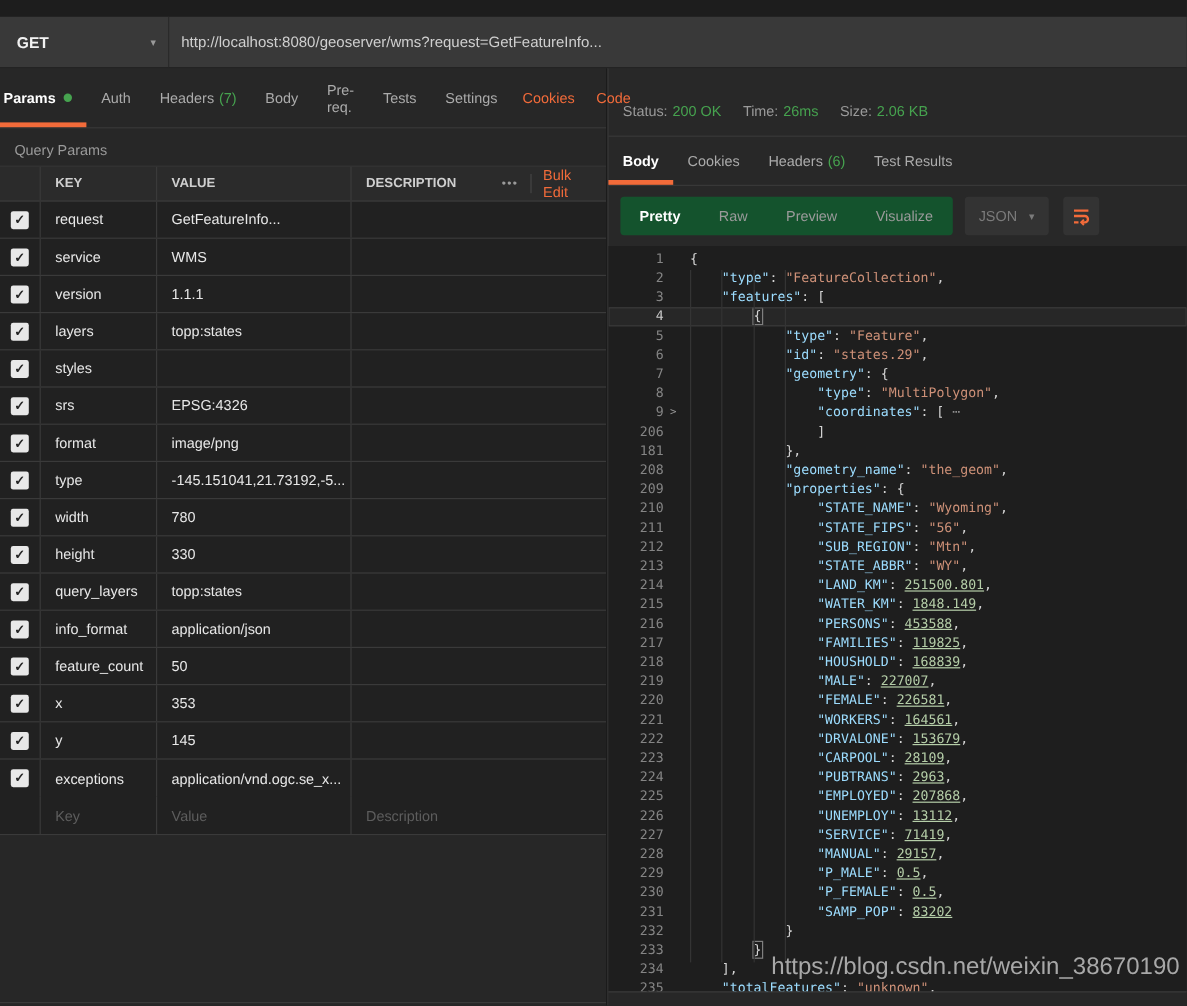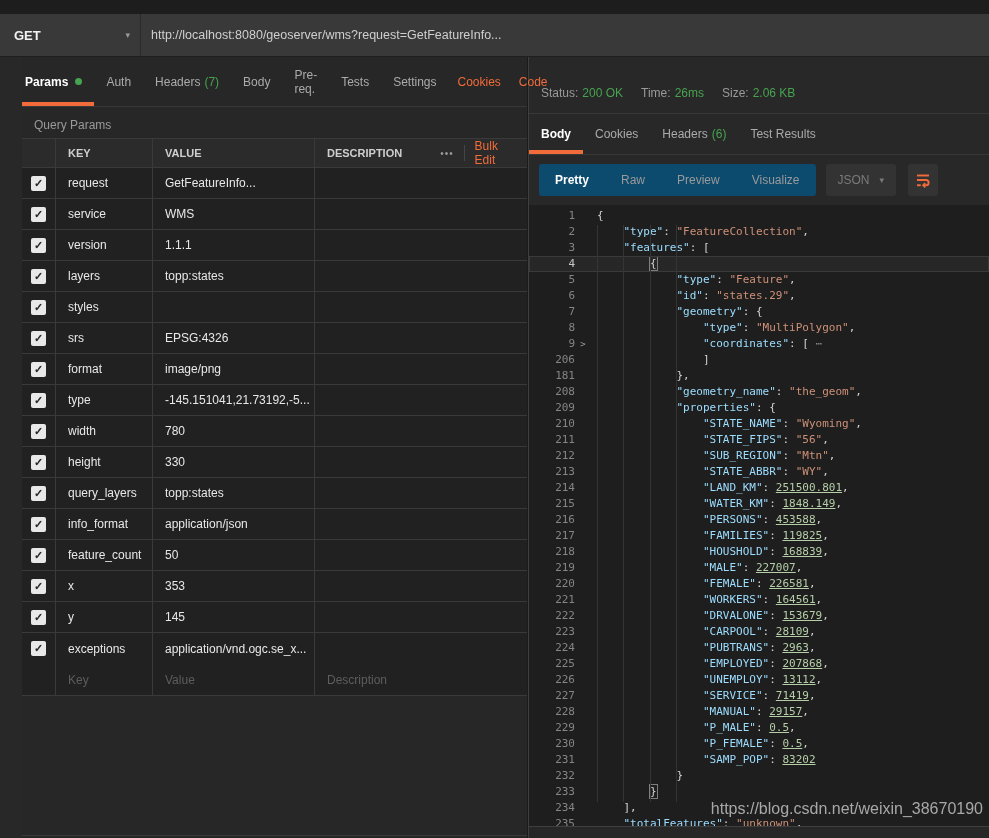--- a/index.html
+++ b/index.html
@@ -8,21 +8,21 @@
 
   
   .top-strip { height:14px; background:#1d1d1d; }
   .url-bar { height:43px; background:#393939; display:flex; align-items:stretch; border-bottom:1px solid #1f1f1f; }
   .method-box { width:141px; display:flex; align-items:center; padding:0 10px 0 14px; border-right:1px solid #2a2a2a; cursor:pointer; }
   .method-label { font-size:13px; font-weight:bold; color:#f2f2f2; flex:1; }
   .chev { color:#9a9a9a; font-size:9px; }
   .url-text { flex:1; display:flex; align-items:center; padding-left:10px; font-size:12.5px; color:#cfcfcf; }
 
   
-  .main { display:flex; height:781px;padding-left:22px; }
+  .main { display:flex; height:781px; }
   .left-panel { width:506px; position:relative; border-right:1px solid #1b1b1b; background:#272727; }
   .right-panel { flex:1; display:flex; flex-direction:column; border-left:1px solid #3f3f3f; background:#282828; }
 
   
   .req-tabs { height:50px; display:flex; align-items:center; font-size:12px; border-bottom:1px solid #383838; padding-right:4px; }
   .req-tab { position:relative; height:100%; display:flex; align-items:center; padding:0 12px; color:#ababab; cursor:pointer; }
   .req-tab:first-child { padding-left:3px; }
   .req-tab.active { color:#fff; font-weight:bold; }
   .req-tab .underline { position:absolute; left:0; right:0; bottom:0; height:4px; background:var(--accent,#f26b3a); }
   .green-dot { width:7px; height:7px; border-radius:50%; background:var(--green,#46a34f); margin-left:7px; }
@@ -58,21 +58,21 @@
   .status-value { color:var(--green,#46a34f); margin-left:4px; }
 
   
   .resp-tabs { height:41px; display:flex; align-items:center; font-size:12px; border-bottom:1px solid #383838; }
   .resp-tab { position:relative; height:100%; display:flex; align-items:center; padding:0 12px; color:#ababab; cursor:pointer; }
   .resp-tab.active { color:#fff; font-weight:bold; }
   .resp-tab .underline { position:absolute; left:0; right:0; bottom:0; height:4px; background:var(--accent,#f26b3a); }
 
   
   .view-bar { height:50px; display:flex; align-items:center; padding-left:10px; font-size:12px; }
-  .pill-group { background:#0c4a6e; border-radius:3px; height:32px; display:flex; align-items:center; }
+  .pill-group { background:#14532d; border-radius:3px; height:32px; display:flex; align-items:center; }
   .view-tab { padding:0 16px; color:#9a9a9a; cursor:pointer; height:100%; display:flex; align-items:center; }
   .view-tab.active { color:#fff; font-weight:bold; }
   .fmt-select { background:#333; border-radius:3px; height:32px; display:flex; align-items:center; margin-left:10px; padding:0 12px; color:#7b7b7b; cursor:pointer; }
   .fmt-select .chev { margin-left:10px; color:#7b7b7b; }
   .wrap-btn { background:#333; border-radius:3px; height:32px; width:30px; margin-left:12px; display:flex; align-items:center; justify-content:center; cursor:pointer; }
 
   
   .code-area { flex:1; background:#1e1e1e; position:relative; padding-top:3px; overflow:hidden;
                font-family:"DejaVu Sans Mono", monospace; font-size:11px; }
   .guides { position:absolute; top:20px; bottom:24px; left:0; right:0; pointer-events:none; }
@@ -82,21 +82,21 @@
   .ln { width:46px; text-align:right; color:#858585; flex:none; }
   .code-line.cur .ln { color:#c8c8c8; }
   .fold-col { width:16px; text-align:center; color:#9a9a9a; font-size:9px; flex:none; cursor:pointer; }
   .code-text { margin-left:6px; }
   .tk-k { color:var(--json_key,#9cdcfe); }
   .tk-s { color:var(--json_str,#ce9178); }
   .tk-num { color:var(--json_num,#b5cea8);text-decoration:underline; }
   .tk-p { color:#d4d4d4; }
   .tk-e { color:#8f8f8f; }
   .tk-b { color:#d4d4d4; outline:1px solid #7f7f7f; outline-offset:0; }
-  .watermark { position:absolute; right:6px; bottom:8px; font-family:"Liberation Sans",sans-serif; font-size:16px; color:#a8a8a8; z-index:5; }
+  .watermark { position:absolute; right:6px; bottom:8px; font-family:"Liberation Sans",sans-serif; font-size:20px; color:#a8a8a8; z-index:5; }
   .resp-footer { height:12px; background:#272727; border-top:1px solid #3f3f3f; }
 </style>
 </head>
 <body>
 
 <div class="top-strip"></div>
 
 <div class="url-bar">
   <div class="method-box">
     <span class="method-label">GET</span>

